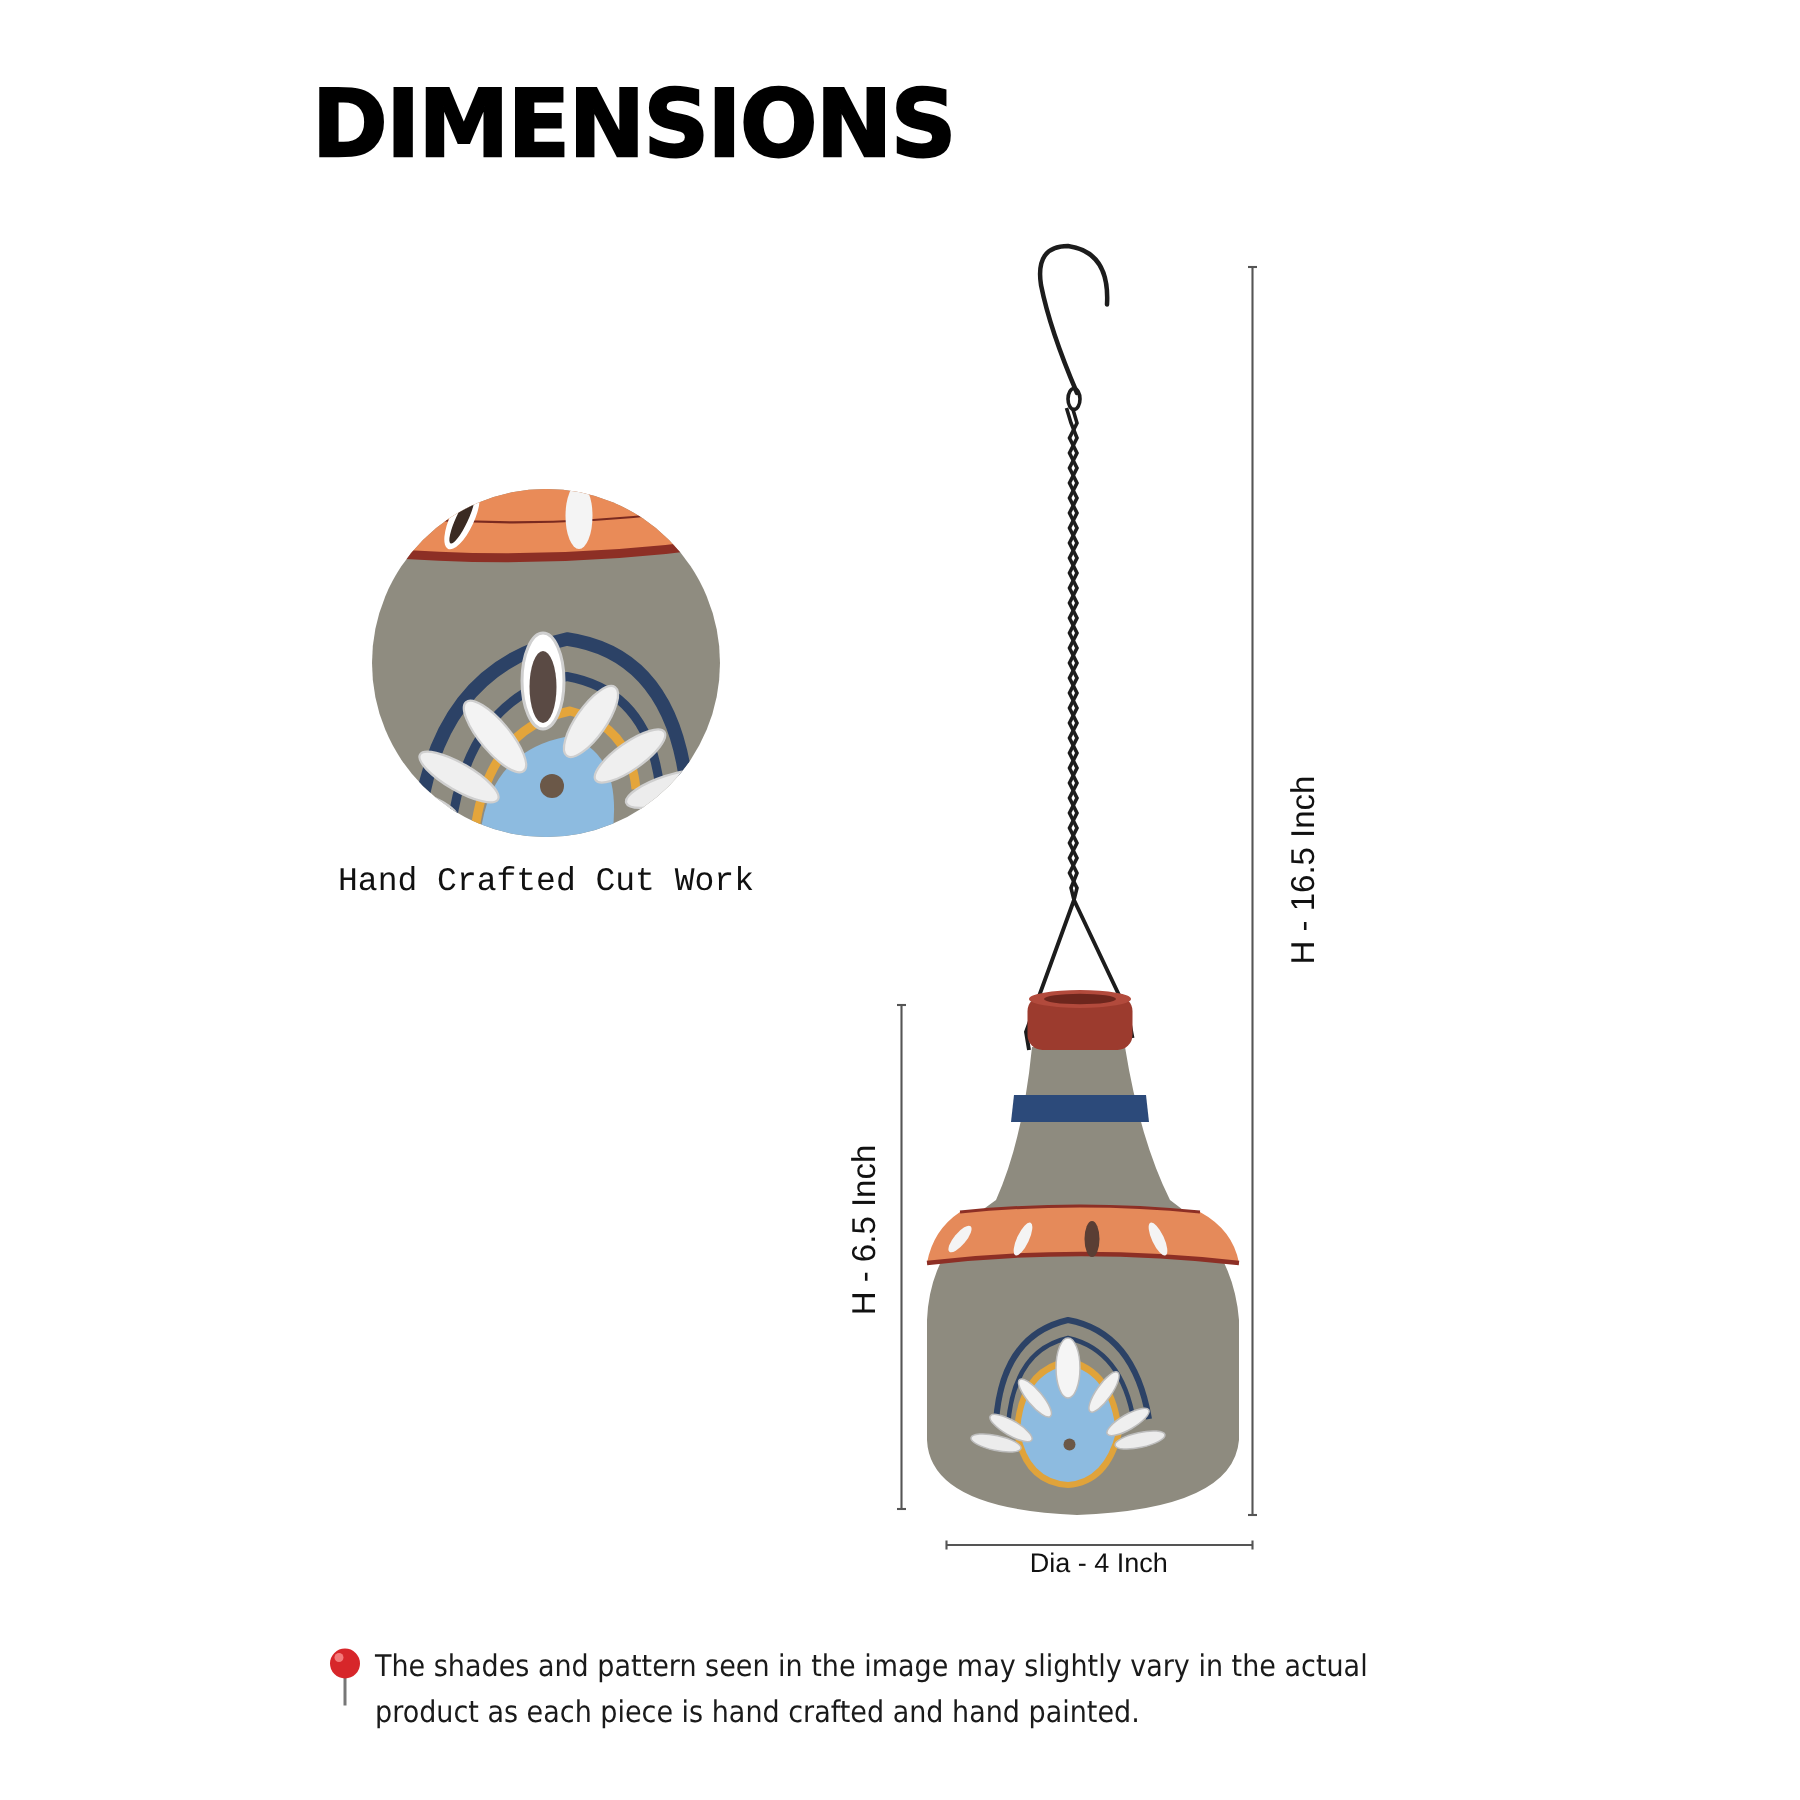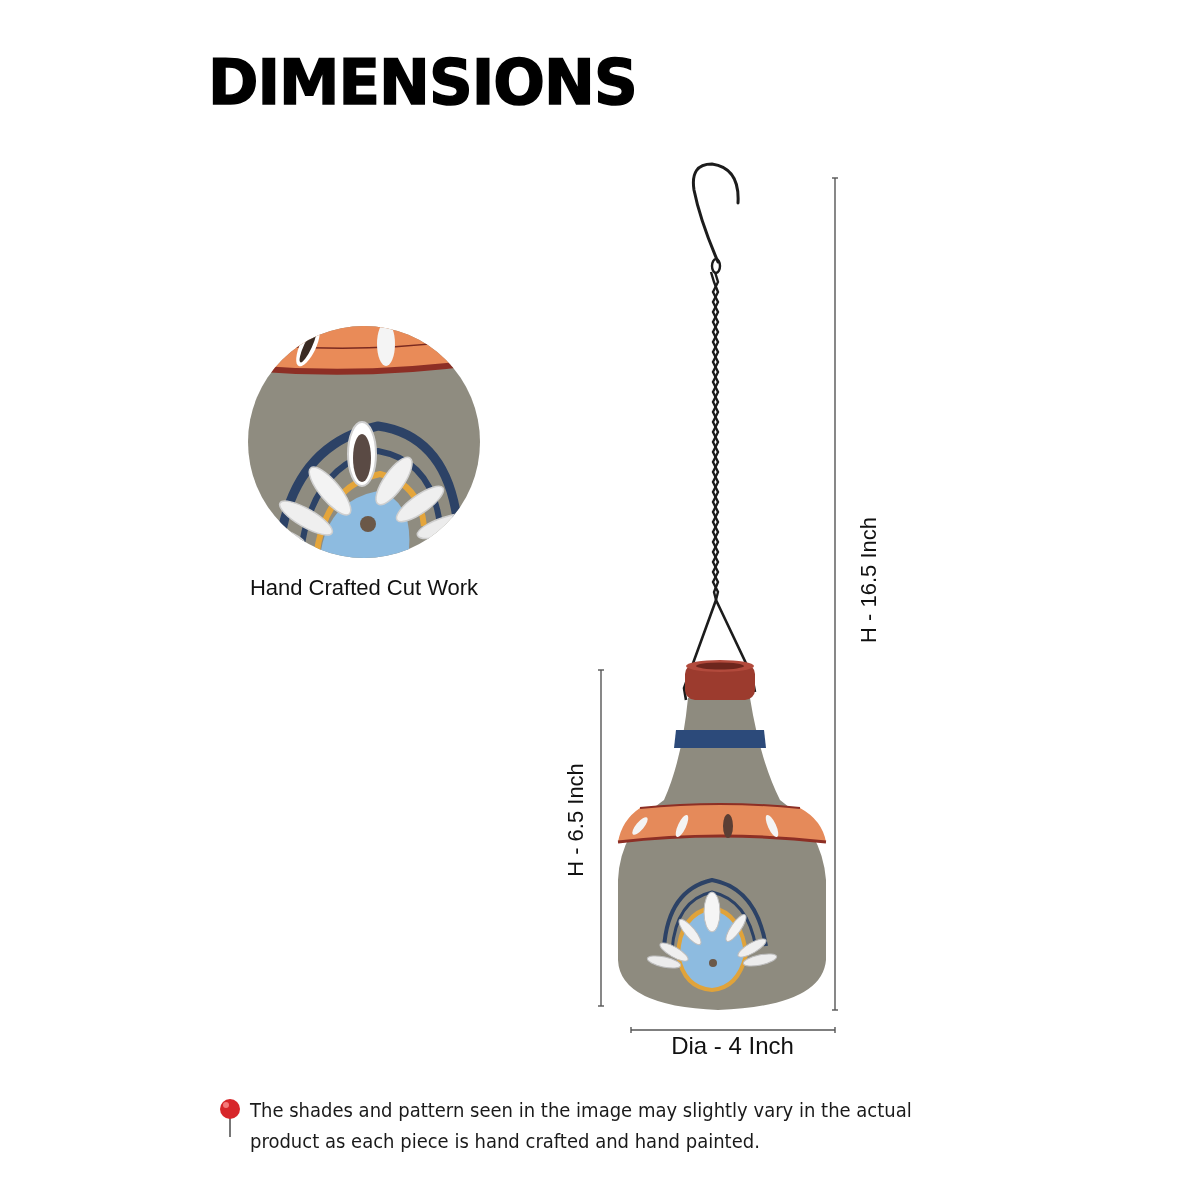--- a/index.html
+++ b/index.html
@@ -1,24 +1,24 @@
 <!DOCTYPE html>
 <html><head>
   <meta charset="utf-8">
   <style>
     html, body { margin: 0; padding: 0; background: #ffffff; }
     body { width: 1200px; height: 1200px; position: relative; overflow: hidden; font-family: "Liberation Sans", sans-serif; color: #111; }
     .title { position: absolute; left: 208px; top: 48px; font-family: "DejaVu Sans", sans-serif; font-weight: 900; font-size: 62px; letter-spacing: -1px; color: #000; line-height: 70px; transform: scaleX(0.98); transform-origin: left; -webkit-text-stroke: 1.5px #000; }
     .detail-circle { position: absolute; left: 248px; top: 326px; width: 232px; height: 232px; }
-    .caption { position: absolute; left: 214px; top: 570px; width: 300px; text-align: center; font-size: 22px; line-height: 35px; color: #111; }
+    .caption { position: absolute; left: 214px; top: 570px; width: 300px; text-align: center; font-size: 22px; line-height: 35px; color: #111; font-family: Liberation Mono, monospace; }
     .product { position: absolute; left: 0; top: 0; width: 1200px; height: 1200px; pointer-events: none; }
     .vlabel { position: absolute; font-size: 22px; color: #111; white-space: nowrap; transform: rotate(-90deg); transform-origin: center center; }
     .vlabel-total { left: 774px; top: 567px; width: 190px; text-align: center; }
     .vlabel-body { left: 491px; top: 807px; width: 170px; text-align: center; }
-    .dia-label { position: absolute; left: 630px; top: 1032px; width: 205px; text-align: center; font-size: 24px; color: #111; }
+    .dia-label { position: absolute; left: 630px; top: 1032px; width: 205px; text-align: center; font-size: 18px; color: #111; }
     .note-pin { position: absolute; left: 216px; top: 1098px; width: 30px; height: 40px; }
     .note-text { position: absolute; left: 250px; top: 1095px; width: 880px; font-family: "DejaVu Sans", sans-serif; font-size: 20px; line-height: 31px; color: #1a1a1a; transform: scaleX(0.9); transform-origin: left top; }
   </style>
 </head>
 <body>
 
 <div class="title">DIMENSIONS</div>
 
 <svg class="detail-circle" viewBox="0 0 232 232" xmlns="http://www.w3.org/2000/svg">
   <defs>

